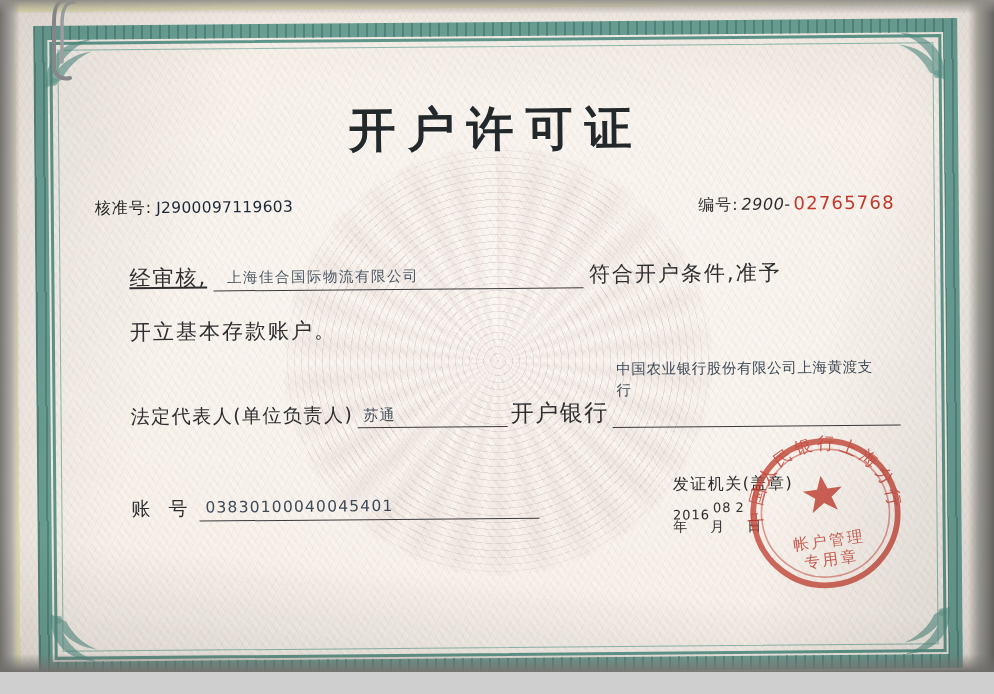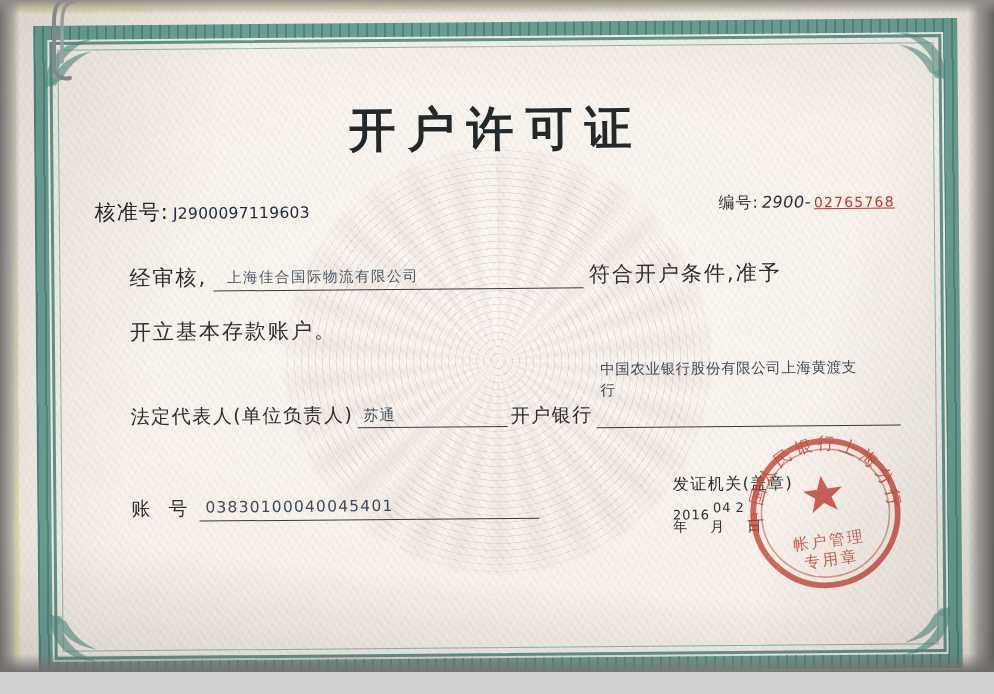--- a/index.html
+++ b/index.html
@@ -168,54 +168,53 @@
     height: 26px;
     font-size: 16.5px;
   }
   .approval-left {
     position: absolute;
     left: 18px; top: 0;
     display: flex;
     align-items: baseline;
     gap: 4px;
   }
-  .approval-left .lbl { font-size: 21px; letter-spacing: 1px; color: #262628; }
+  .approval-left .lbl { font-size: 16px; letter-spacing: 1px; color: #262628; }
   .approval-left .val {
     font-size: 15.5px;
     color: #1d2a3a;
     font-family: "DejaVu Sans", sans-serif;
     letter-spacing: .3px;
   }
   .approval-right {
     position: absolute;
     right: 22px; top: 0;
     display: flex;
     align-items: baseline;
     gap: 3px;
     font-size: 16px;
   }
   .approval-right .lbl { letter-spacing: 1px; }
   .approval-right .prefix { letter-spacing: .5px; font-style: italic; }
   .approval-right .serial {
     color: #c0392b;
     letter-spacing: 1.2px;
-    font-size: 14px;
-    text-decoration: underline;
+    font-size: 18px;
   }
 
   .para1 {
     position: relative;
     margin-top: 40px;
     padding-left: 52px;
     font-size: 21px;
     letter-spacing: 2px;
     display: flex;
     align-items: flex-end;
   }
-  .para1 .lead { white-space: nowrap; }
+  .para1 .lead { white-space: nowrap; text-decoration: underline; }
   .para1 .fill {
     position: relative;
     flex: 0 0 370px;
     border-bottom: 1.6px solid #3b3b3d;
     height: 26px;
     margin: 0 6px;
   }
   .para1 .fill .handwrite {
     position: absolute;
     left: 14px;
@@ -259,21 +258,21 @@
     font-family: Liberation Serif, serif;
   }
 
   .rep-right {
     position: absolute;
     right: 18px; bottom: -2px;
     width: 390px;
     display: flex;
     align-items: flex-end;
   }
-  .rep-right .lbl { white-space: nowrap; font-size: 19px; letter-spacing: 1.5px; }
+  .rep-right .lbl { white-space: nowrap; font-size: 23px; letter-spacing: 1.5px; }
   .rep-right .fill {
     position: relative;
     flex: 1;
     border-bottom: 1.6px solid #3b3b3d;
     height: 24px;
     margin-left: 4px;
   }
   .rep-right .bankname {
     position: absolute;
     left: 4px;
@@ -464,21 +463,21 @@
         <span>账 号</span>
         <span class="fill">
           <span class="handwrite">03830100040045401</span>
         </span>
       </div>
 
       <div class="issuer">
         <div>发证机关(盖章)</div>
         <div class="datline">
           <span class="dn">2016</span>
-          <span class="sup">04</span>
+          <span class="sup">08</span>
           <span class="sup">2</span>
         </div>
         <div class="datline" style="margin-top:-4px; gap:22px;">
           <span class="unit">年</span>
           <span class="unit">月</span>
           <span class="unit">日</span>
         </div>
       </div>
     </div>
 

